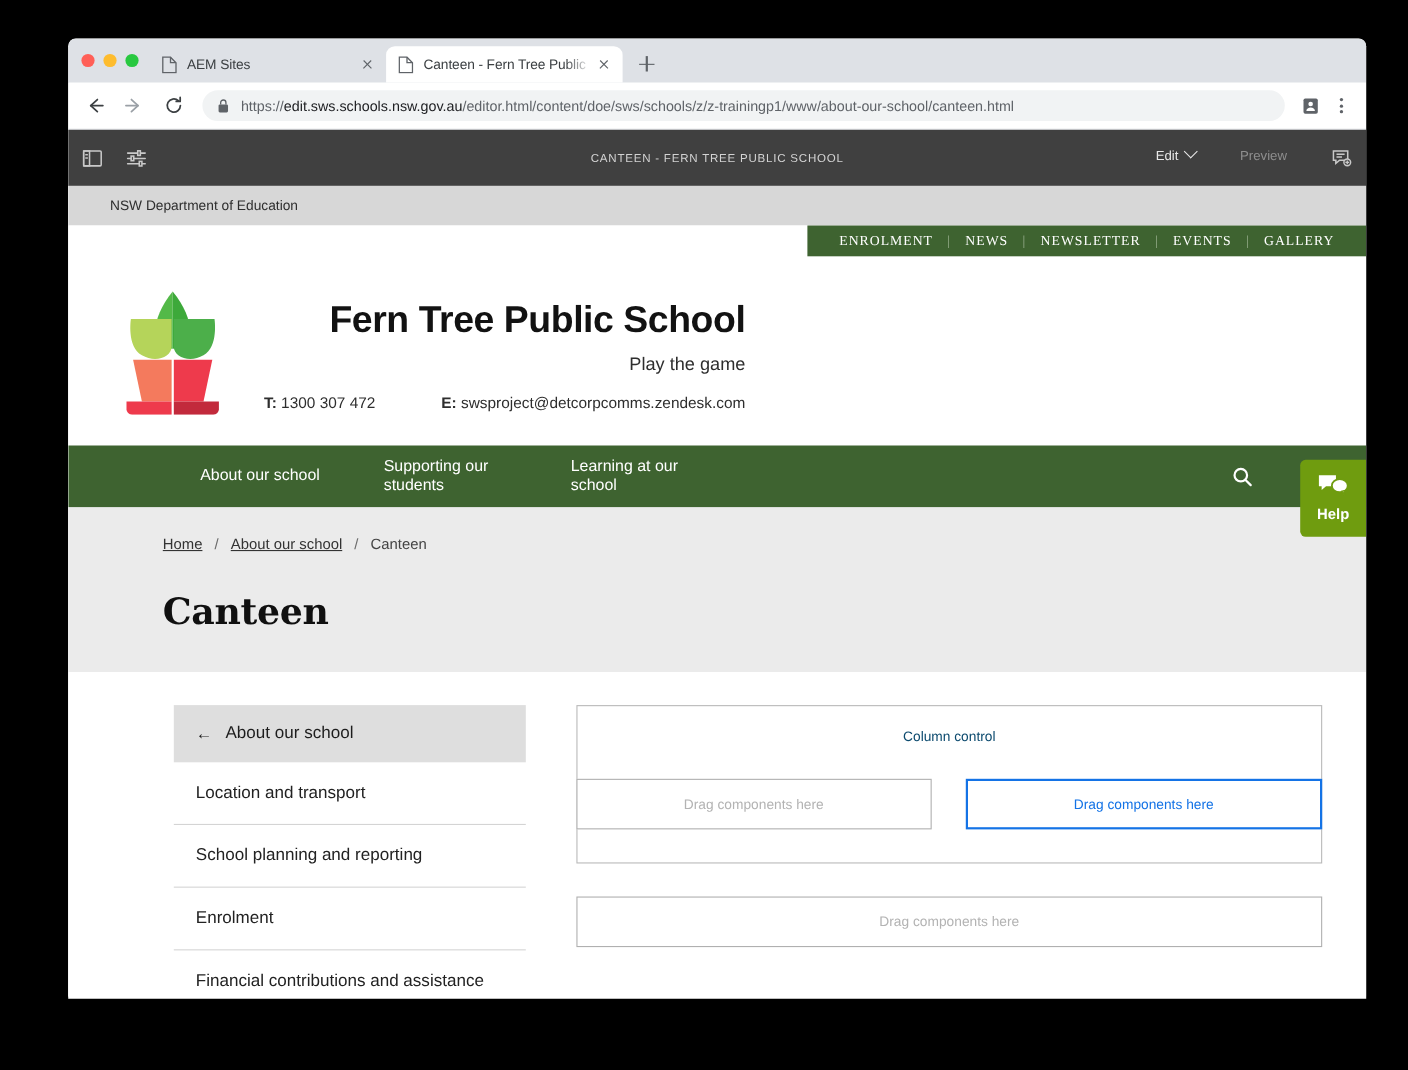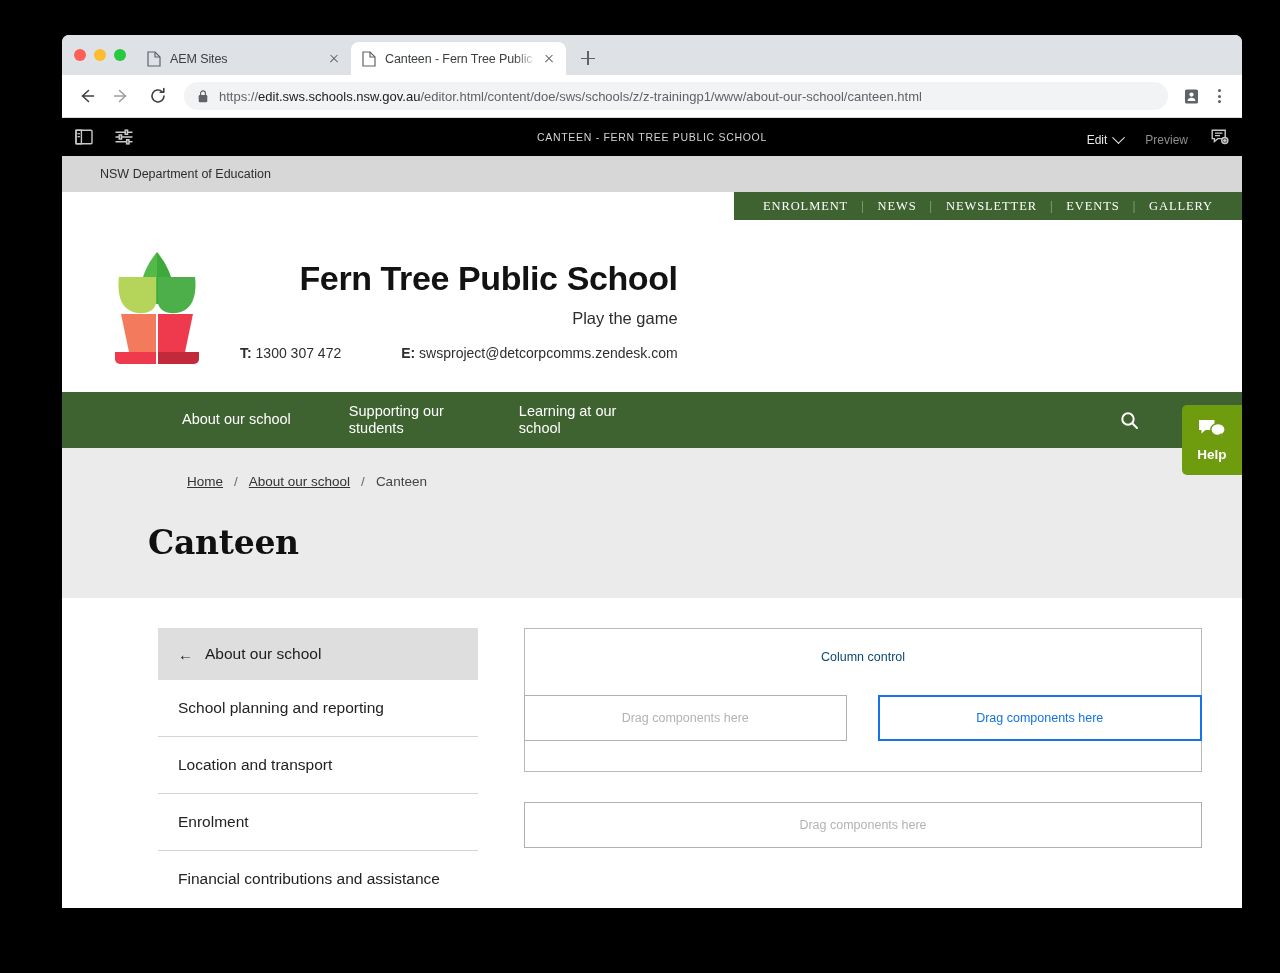--- a/index.html
+++ b/index.html
@@ -121,36 +121,36 @@
   .toolbtn {
     width: 26px; height: 26px; flex: 0 0 26px;
     display: flex; align-items: center; justify-content: center;
     color: #5f6368; margin-left: 2px;
   }
   .kebab { display: flex; flex-direction: column; gap: 2.3px; align-items: center; }
   .kebab i { width: 3px; height: 3px; border-radius: 50%; background: #5f6368; display: block; }
 
   
   .aem-bar {
-    height: 38px; background: #000000;
+    height: 51px; background: #404040;
     display: flex; align-items: center;
     color: #c9c9c9;
     font-size: 11px;
     padding: 0 12px;
     position: relative;
   }
   .aem-left { display: flex; align-items: center; gap: 20px; }
   .aem-icon { width: 20px; height: 20px; display: flex; align-items: center; justify-content: center; }
   .aem-title {
     position: absolute; left: 0; right: 0; text-align: center;
     font-size: 10.5px; letter-spacing: 0.7px; color: #d3d3d3;
     pointer-events: none;
   }
   .aem-right {
-    margin-left: auto; display: flex; align-items: flex-end; gap: 22px;
+    margin-left: auto; display: flex; align-items: flex-start; gap: 40px;
     position: relative; z-index: 2;
   }
   .aem-edit { font-size: 12px; color: #e8e8e8; display: flex; align-items: center; gap: 7px; }
   .chev { width: 9px; height: 9px; border-right: 1.6px solid #e8e8e8; border-bottom: 1.6px solid #e8e8e8; transform: rotate(45deg) translate(-2px,-2px); }
   .aem-preview { font-size: 12px; color: #8e8e8e; }
 
   
   .page { background: #fff; height: 737px; overflow: hidden; position: relative; }
 
   
@@ -213,21 +213,21 @@
     margin-right: 58px; max-width: 112px;
   }
   .mainnav-search {
     margin-left: auto; width: 22px; height: 22px;
     display: flex; align-items: center; justify-content: center;
     margin-right: 72px;
   }
 
   
   .band { background: #ebebeb; padding: 26px 0 36px 86px; }
-  .crumbs { font-size: 13.5px; color: #333; display: flex; align-items: center; gap: 11px; margin-left: 39px; }
+  .crumbs { font-size: 13.5px; color: #333; display: flex; align-items: center; gap: 11px; }
   .crumbs a { color: #333; text-decoration: underline; }
   .crumbs .sep { color: #6b6b6b; }
   .crumbs .cur { color: #444; }
   .pagetitle {
     font-family: "DejaVu Serif", serif;
     font-size: 33px; font-weight: bold; color: #101010;
     margin-top: 34px; letter-spacing: -0.3px;
   }
 
   
@@ -492,22 +492,22 @@
       <div class="pagetitle">Canteen</div>
     </div>
 
     <div class="content">
 
       <div class="side">
         <div class="side-head">
           <span class="back-arrow">←</span>
           <span>About our school</span>
         </div>
+        <div class="side-item">Location and transport</div>
         <div class="side-item">School planning and reporting</div>
-        <div class="side-item">Location and transport</div>
         <div class="side-item">Enrolment</div>
         <div class="side-item">Financial contributions and assistance</div>
       </div>
 
       <div class="main-col">
         <div class="col-control">
           <div class="cc-label">Column control</div>
           <div class="cc-cols">
             <div class="dropzone">Drag components here</div>
             <div class="dropzone sel">Drag components here</div>

